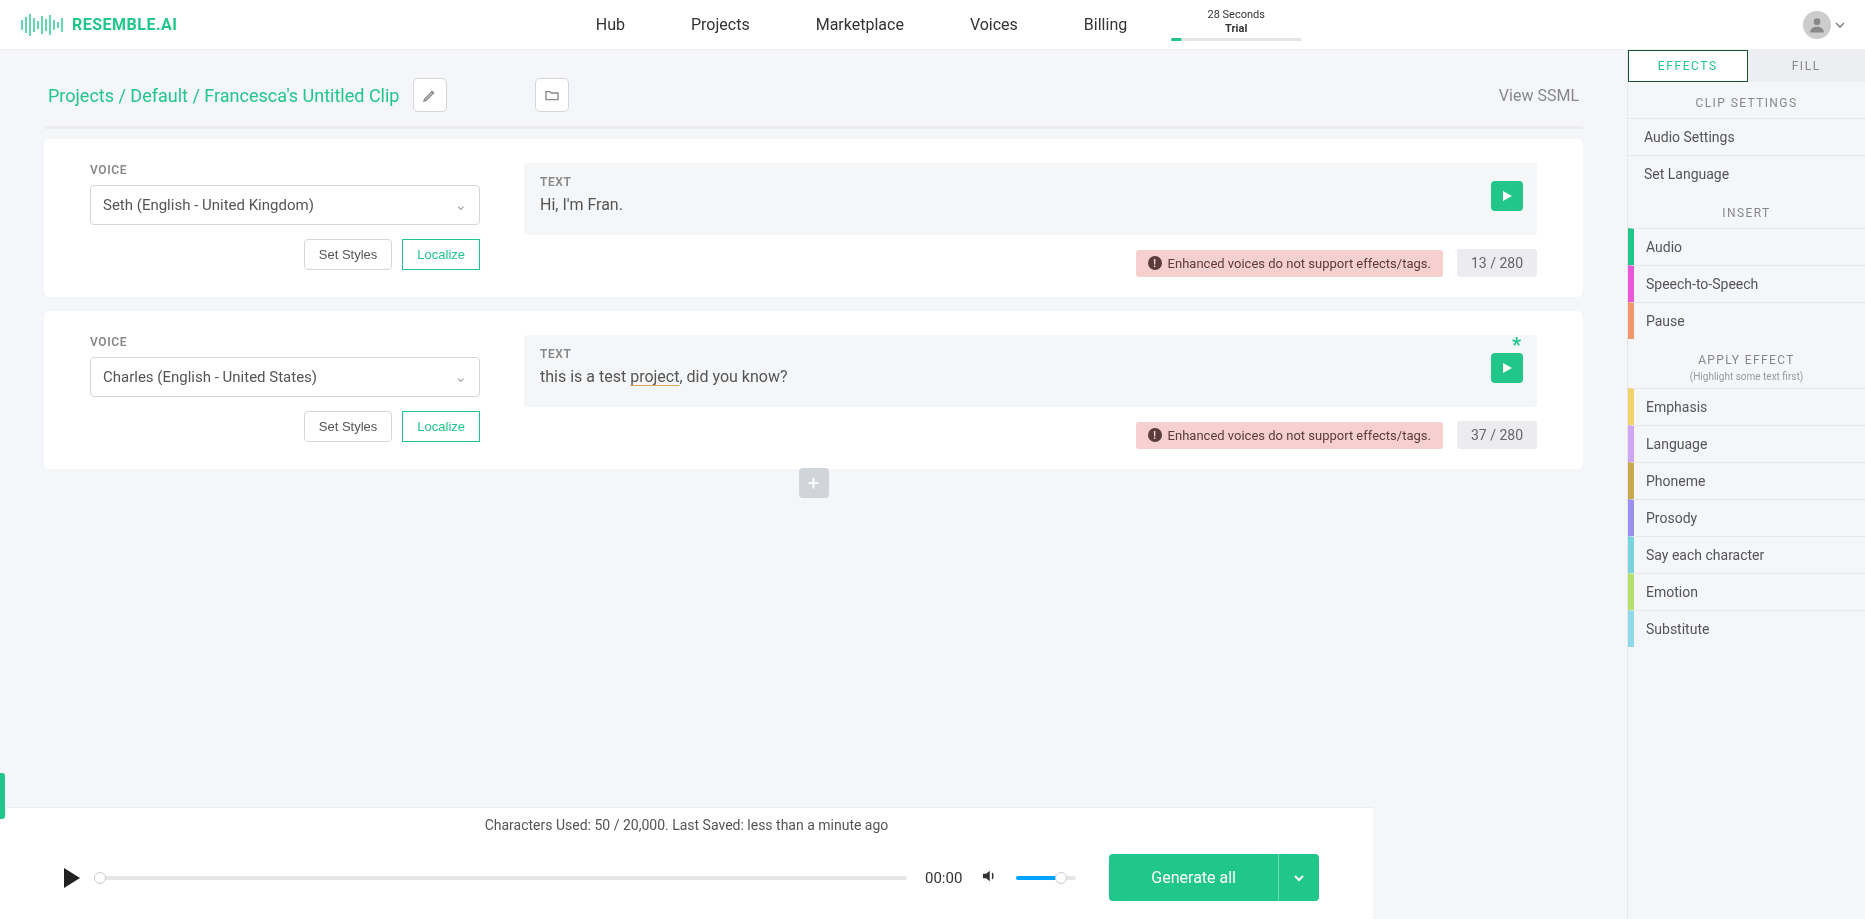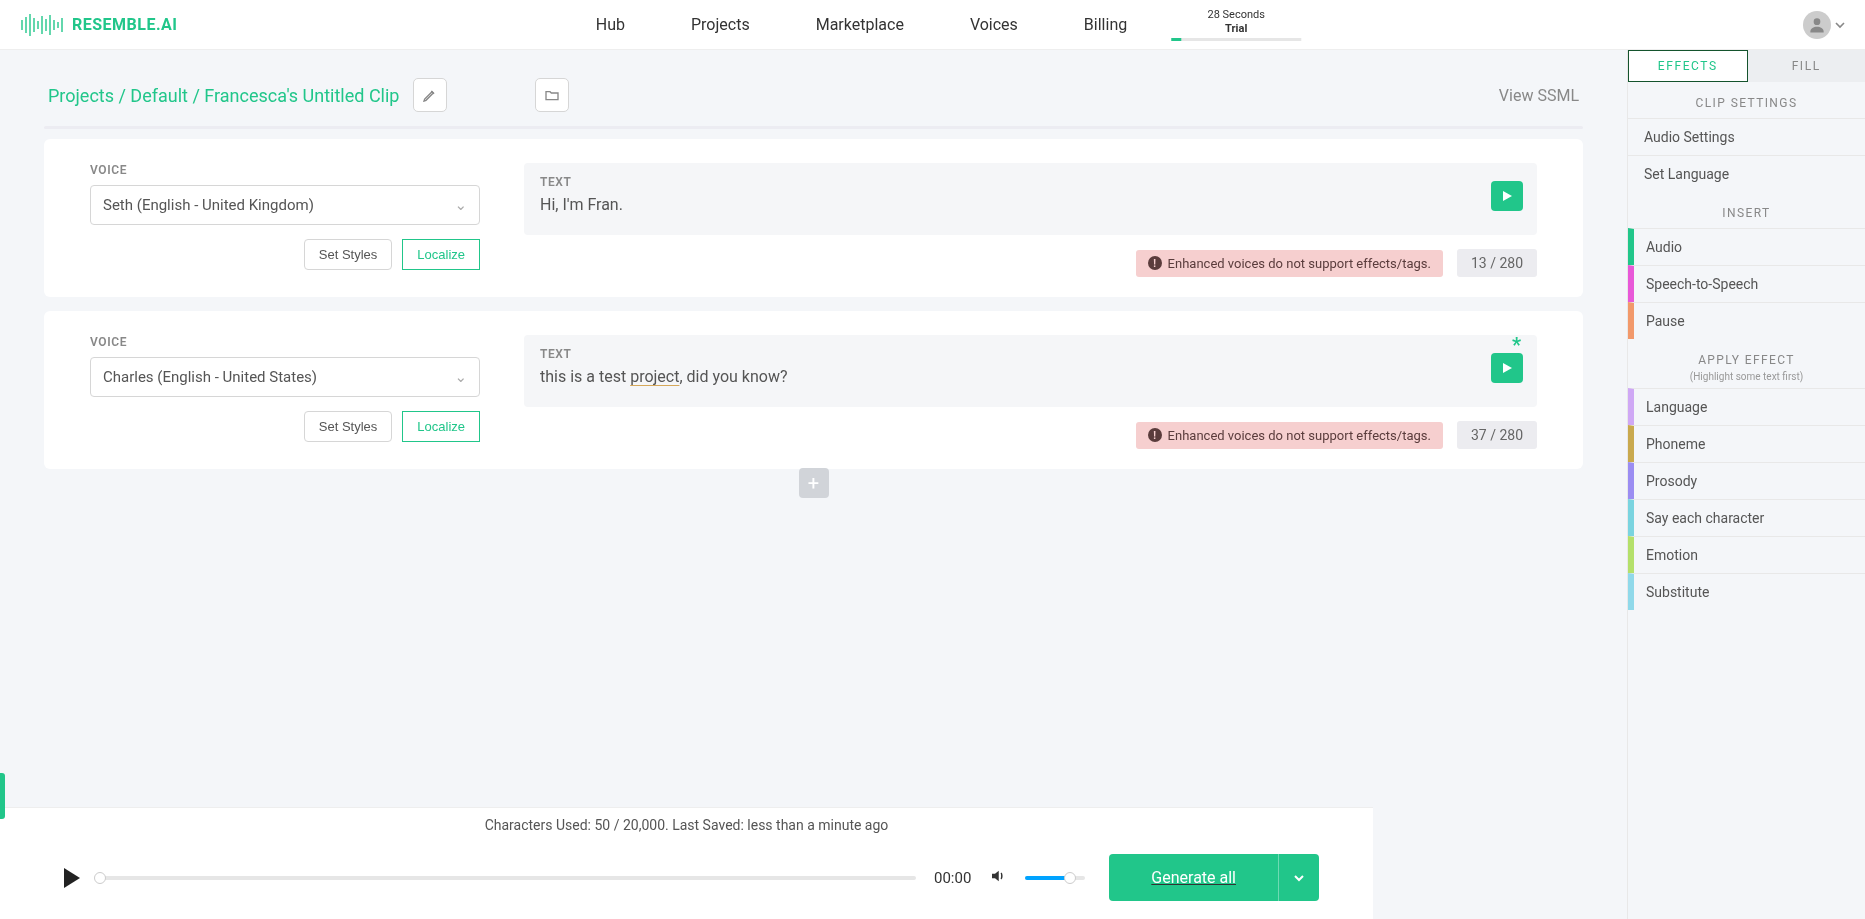--- a/index.html
+++ b/index.html
@@ -338,22 +338,21 @@
     border-radius: 2px;
   }
   .vol-slider .knob {
     position: absolute; left: 75%; top:50%;
     transform: translate(-50%, -50%);
     width: 12px; height:12px; border-radius:50%;
     background:#fff; border:1px solid #ccc;
   }
   .gen-group {
     display: flex;
-    margin-left: 6px;
-    text-decoration: underline;
+    margin-left: 15px;
   }
   .gen-btn {
     background: #21c68a;
     color: #fff;
     font-size: 16px;
     padding: 14px 42px;
     border-radius: 4px 0 0 4px;
     border-right: 1px solid rgba(255,255,255,0.35);
     cursor: pointer;
   }
@@ -622,20 +621,21 @@
     <div class="side-item">Audio Settings</div>
     <div class="side-item">Set Language</div>
 
     <div class="side-section-title">INSERT</div>
     <div class="side-item tagged c-teal">Audio</div>
     <div class="side-item tagged c-pink">Speech-to-Speech</div>
     <div class="side-item tagged c-orange">Pause</div>
 
     <div class="side-section-title">APPLY EFFECT</div>
     <div class="side-section-sub">(Highlight some text first)</div>
+    <div class="side-item tagged c-yel">Emphasis</div>
     <div class="side-item tagged c-lav">Language</div>
     <div class="side-item tagged c-gold">Phoneme</div>
     <div class="side-item tagged c-vio">Prosody</div>
     <div class="side-item tagged c-cyan">Say each character</div>
     <div class="side-item tagged c-lime">Emotion</div>
     <div class="side-item tagged c-sky">Substitute</div>
   </div>
 </div>
 
 </body></html>

